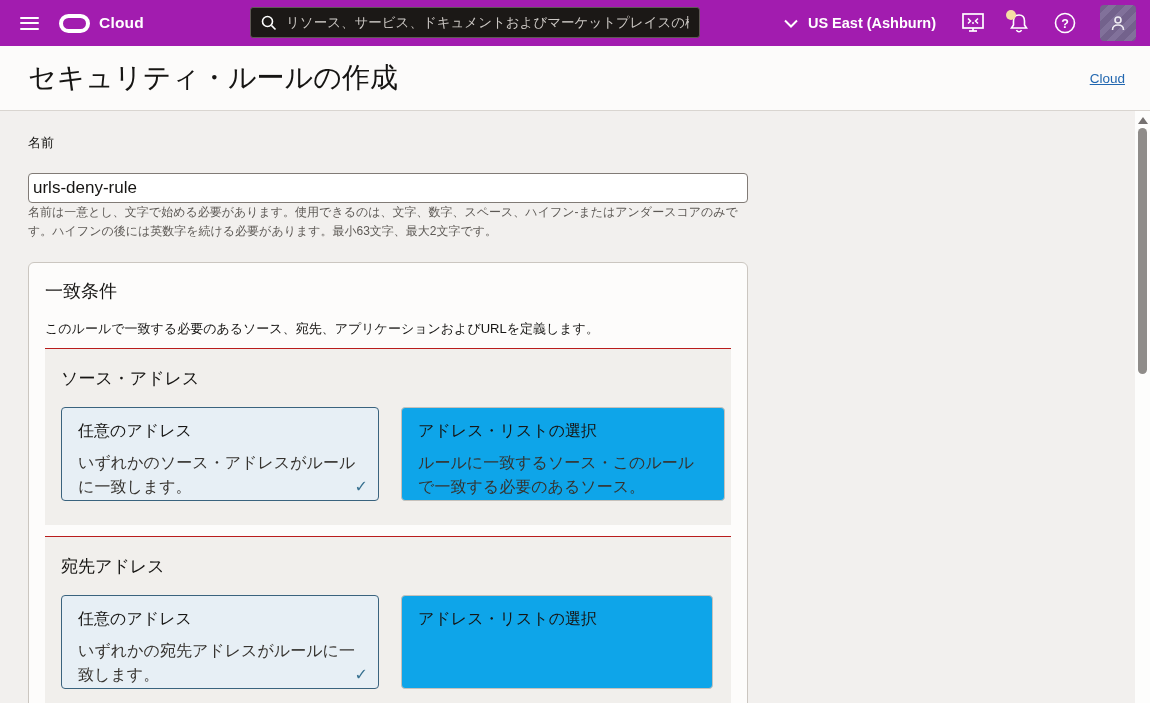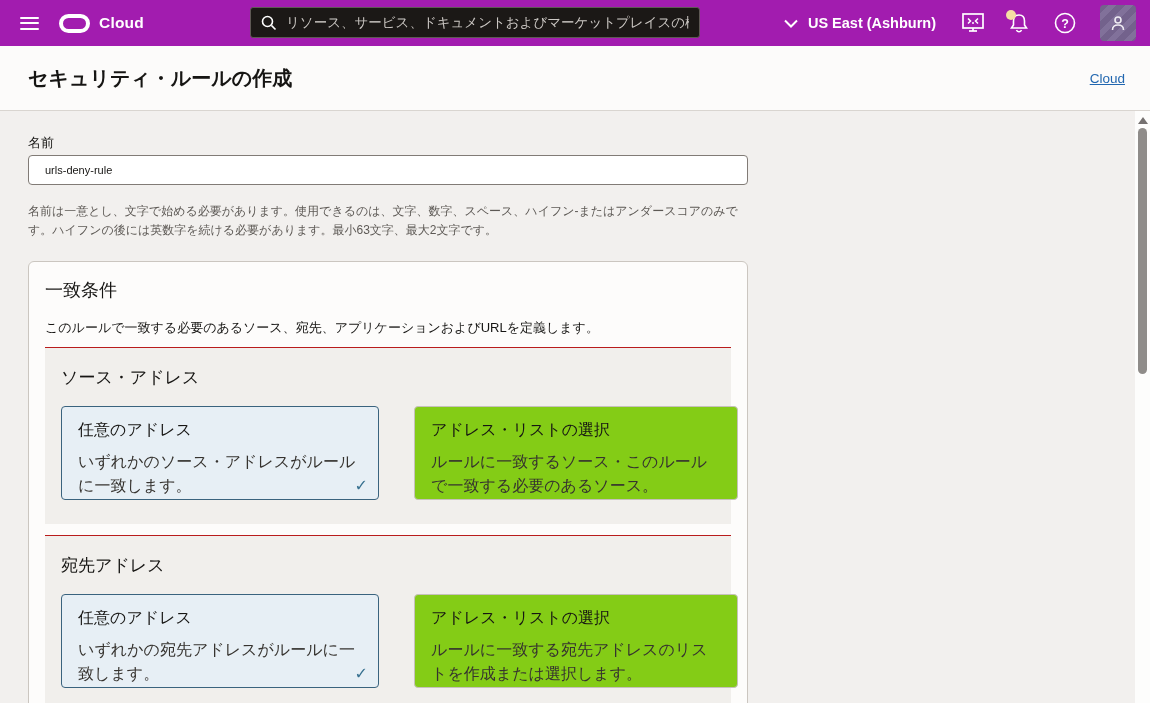--- a/index.html
+++ b/index.html
@@ -32,43 +32,43 @@
   .badge-dot { position:absolute; left:-2px; top:-2px; width:10px; height:10px;
     border-radius:50%; background:#f5dea3; }
   .avatar { width:36px; height:36px; border-radius:4px; cursor:pointer;
     background:#7b6b94;
     background-image:repeating-linear-gradient(135deg,#73628c 0 6px,#81719a 6px 12px);
     display:flex; align-items:center; justify-content:center; }
 
   
   .page-header { height:65px; background:#fcfbfa; border-bottom:1px solid #d9d5d0;
     display:flex; align-items:center; padding:0 25px 0 28px; }
-  .page-title { font-size:20px; color:#161513; font-weight:700; }
+  .page-title { font-size:28px; color:#161513; font-weight:400; }
   .help-link { margin-left:auto; color:#2267b0; font-size:13.5px; text-decoration:underline; cursor:pointer; }
 
   
   .content { position:relative; height:592px; background:#f2f0ee; padding:23px 0 0 28px; }
   .field-label { font-size:13px; color:#161513; }
-  .name-input { display:block; width:720px; height:30px; margin-top:3px; background:#fff;
-    border:1px solid #817b76; border-radius:4px; padding:0 16px; font-size:11px; color:#161513;
+  .name-input { display:block; width:720px; height:30px; margin-top:21px; background:#fff;
+    border:1px solid #817b76; border-radius:4px; padding:0 4px; font-size:17px; color:#161513;
     font-family:"Liberation Sans","DejaVu Sans",sans-serif; outline:none; }
-  .field-help { width:716px; margin-top:17px; font-size:12px; line-height:1.6; color:#5d5955; }
+  .field-help { width:716px; margin-top:0; font-size:12px; line-height:1.6; color:#5d5955; }
 
   .card { width:720px; margin-top:21px; background:#fdfcfb; border:1px solid #cbc6c0;
     border-radius:6px; padding:16px; height:600px; }
   .card-title { font-size:18px; color:#161513; font-weight:400; }
   .card-desc { margin-top:17px; font-size:13px; color:#161513; }
 
   .subpanel { margin-top:10px; background:#f1efec; border-top:1px solid #b91c1c; padding:18px 18px 24px 16px; }
   .subpanel + .subpanel { margin-top:11px; }
   .subpanel-title { font-size:17px; color:#161513; font-weight:400; }
-  .option-row { display:flex; gap:6px; margin-top:17px; }
+  .option-row { display:flex; gap:22px; margin-top:17px; }
   .option-card { position:relative; height:94px; border-radius:4px; padding:13px 16px; cursor:pointer; }
   .option-card.selected { width:318px; background:#e7eff5; border:1px solid #3a637e; }
-  .option-card.unselected { width:379px; background:#84cc16; border:1px solid #c6c1bb;margin-left:29px; }
+  .option-card.unselected { width:379px; background:#0ea5e9; border:1px solid #c6c1bb; }
   .option-title { font-size:16px; color:#161513; }
   .option-desc { margin-top:9px; font-size:16px; line-height:1.5; color:#36332f; width:290px; }
   .check { position:absolute; right:10px; bottom:4px; color:#37708f; font-size:16px; font-weight:700; }
 
   
   .scrollbar { position:absolute; right:0; top:111px; width:15px; height:592px; background:#fdfdfc; }
   .scroll-arrow { position:absolute; top:6px; left:3px; width:0; height:0;
     border-left:5px solid transparent; border-right:5px solid transparent; border-bottom:7px solid #757170; }
   .scroll-thumb { position:absolute; top:17px; left:3px; width:9px; height:246px;
     background:#8f8c89; border-radius:5px; }
@@ -171,21 +171,20 @@
     <div class="subpanel">
       <div class="subpanel-title">宛先アドレス</div>
       <div class="option-row">
         <div class="option-card selected">
           <div class="option-title">任意のアドレス</div>
           <div class="option-desc">いずれかの宛先アドレスがルールに一致します。</div>
           <span class="check">✓</span>
         </div>
         <div class="option-card unselected">
           <div class="option-title">アドレス・リストの選択</div>
-          <div class="option-desc">ルールに一致する宛先アドレスのリストを作成または選択します。</div>
         </div>
       </div>
     </div>
   </div>
 </div>
 
 <div class="scrollbar">
   <div class="scroll-arrow"></div>
   <div class="scroll-thumb"></div>
 </div>

